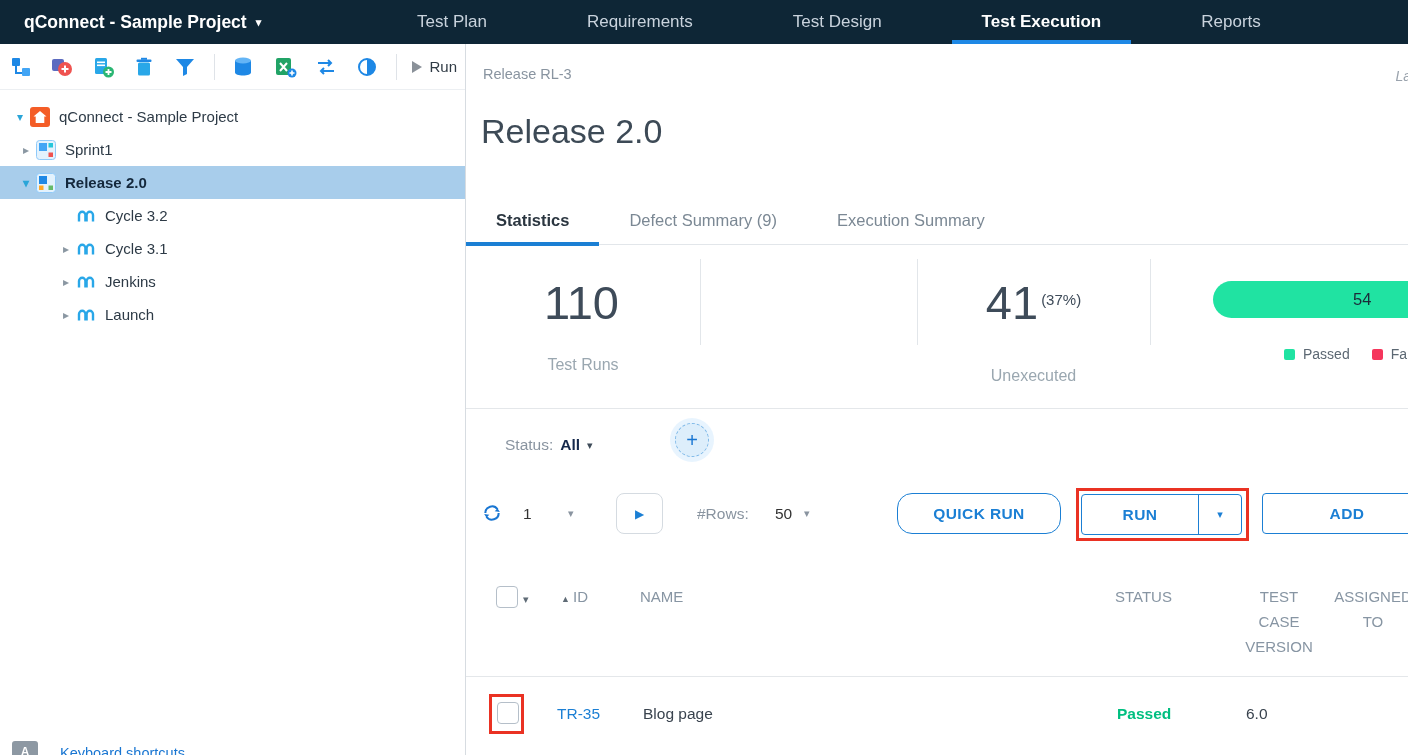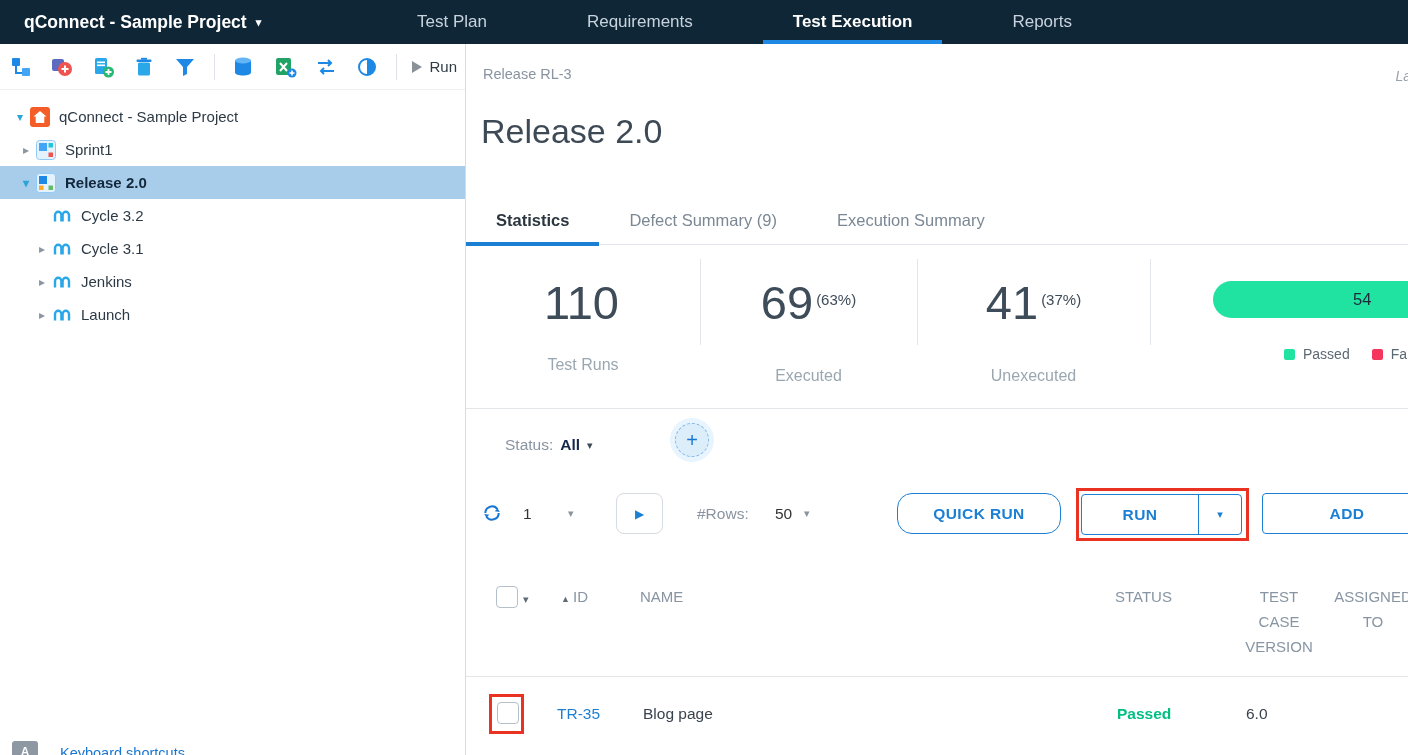--- a/index.html
+++ b/index.html
@@ -28,21 +28,21 @@
   .tb-icon { width:26px; height:26px; display:flex; align-items:center; justify-content:center; cursor:pointer; }
   .tb-sep { width:1px; height:26px; background:#dfe3e8; }
   .run-btn { display:flex; align-items:center; gap:7px; background:none; border:none;
              font-family:inherit; font-size:15px; color:#2f3a44; cursor:pointer; }
   .play-tri { width:0; height:0; border-left:10px solid #8a9199; border-top:6px solid transparent;
               border-bottom:6px solid transparent; }
 
   .tree { padding-top:10px; }
   .tree-row { height:33px; display:flex; align-items:center; font-size:15px; color:#2d3a46; cursor:pointer; }
   .tree-row.selected { background:#a8cdeb; color:#14283c; font-weight:700; }
-  .indent-0 { padding-left:10px; } .indent-1 { padding-left:16px; } .indent-2 { padding-left:32px; }
+  .indent-0 { padding-left:10px; } .indent-1 { padding-left:16px; } .indent-2 { padding-left:56px; }
   .tcaret { width:20px; text-align:center; font-size:12px; flex:0 0 20px; }
   .tcaret.exp { color:#2aa5d8; } .tcaret.col { color:#8a97a2; }
   .ticon { margin-right:9px; display:flex; flex:0 0 auto; }
 
   .side-footer { position:absolute; left:12px; top:697px; display:flex; align-items:flex-start; gap:22px; }
   .kb-icon { width:26px; height:22px; background:#8d98a3; border-radius:3px; color:#fff;
              font-size:12px; font-weight:700; display:flex; align-items:center; justify-content:center; }
   .kb-link { color:#1976d2; font-size:14.5px; text-decoration:none; cursor:pointer; padding-top:4px; }
 
   
@@ -130,20 +130,21 @@
 <body>
 
 <header class="topnav">
   <div class="brand">
     <span>qConnect - Sample Project</span>
     <span class="caret caret-down"></span>
   </div>
   <nav class="nav-items">
     <a class="nav-item">Test Plan</a>
     <a class="nav-item">Requirements</a>
+    <a class="nav-item">Test Design</a>
     <a class="nav-item active">Test Execution</a>
     <a class="nav-item">Reports</a>
   </nav>
 </header>
 
 <aside class="sidebar">
   <div class="side-toolbar">
     <span class="tb-icon">
       <svg width="24" height="24">
           <rect x="3" y="3" width="8" height="8" rx="1" fill="#1e88e5"></rect>
@@ -304,24 +305,20 @@
 
   <div class="abs tabs">
     <div class="tab active">Statistics</div>
     <div class="tab">Defect Summary (9)</div>
     <div class="tab">Execution Summary</div>
   </div>
 
   <div class="abs stat stat1">
     <div class="stat-num"><span>110</span><span class="stat-sup"></span></div>
     <div class="stat-label">Test Runs</div>
-  </div>
-  <div class="abs stat stat2">
-    <div class="stat-num"><span>69</span><span class="stat-sup">(63%)</span></div>
-    <div class="stat-label">Executed</div>
   </div>
   <div class="abs stat stat3">
     <div class="stat-num"><span>41</span><span class="stat-sup">(37%)</span></div>
     <div class="stat-label">Unexecuted</div>
   </div>
   <div class="abs vdiv" style="left:234px"></div>
   <div class="abs vdiv" style="left:451px"></div>
   <div class="abs vdiv" style="left:684px"></div>
 
   <div class="abs pill">

